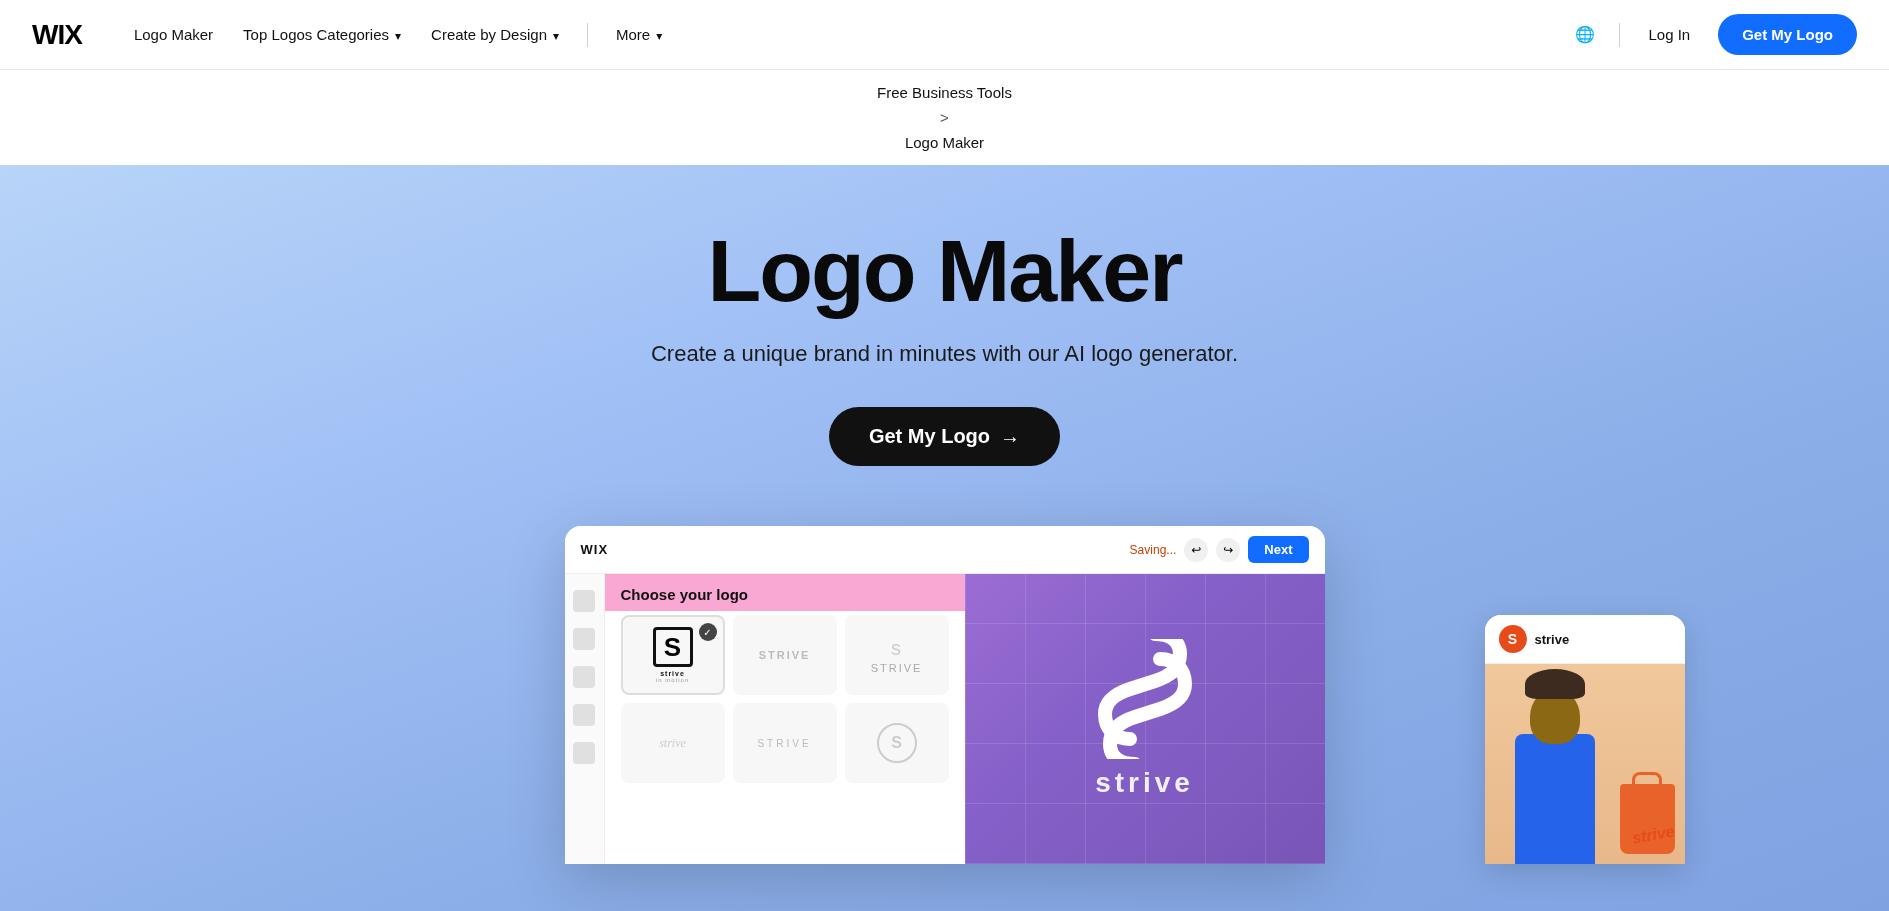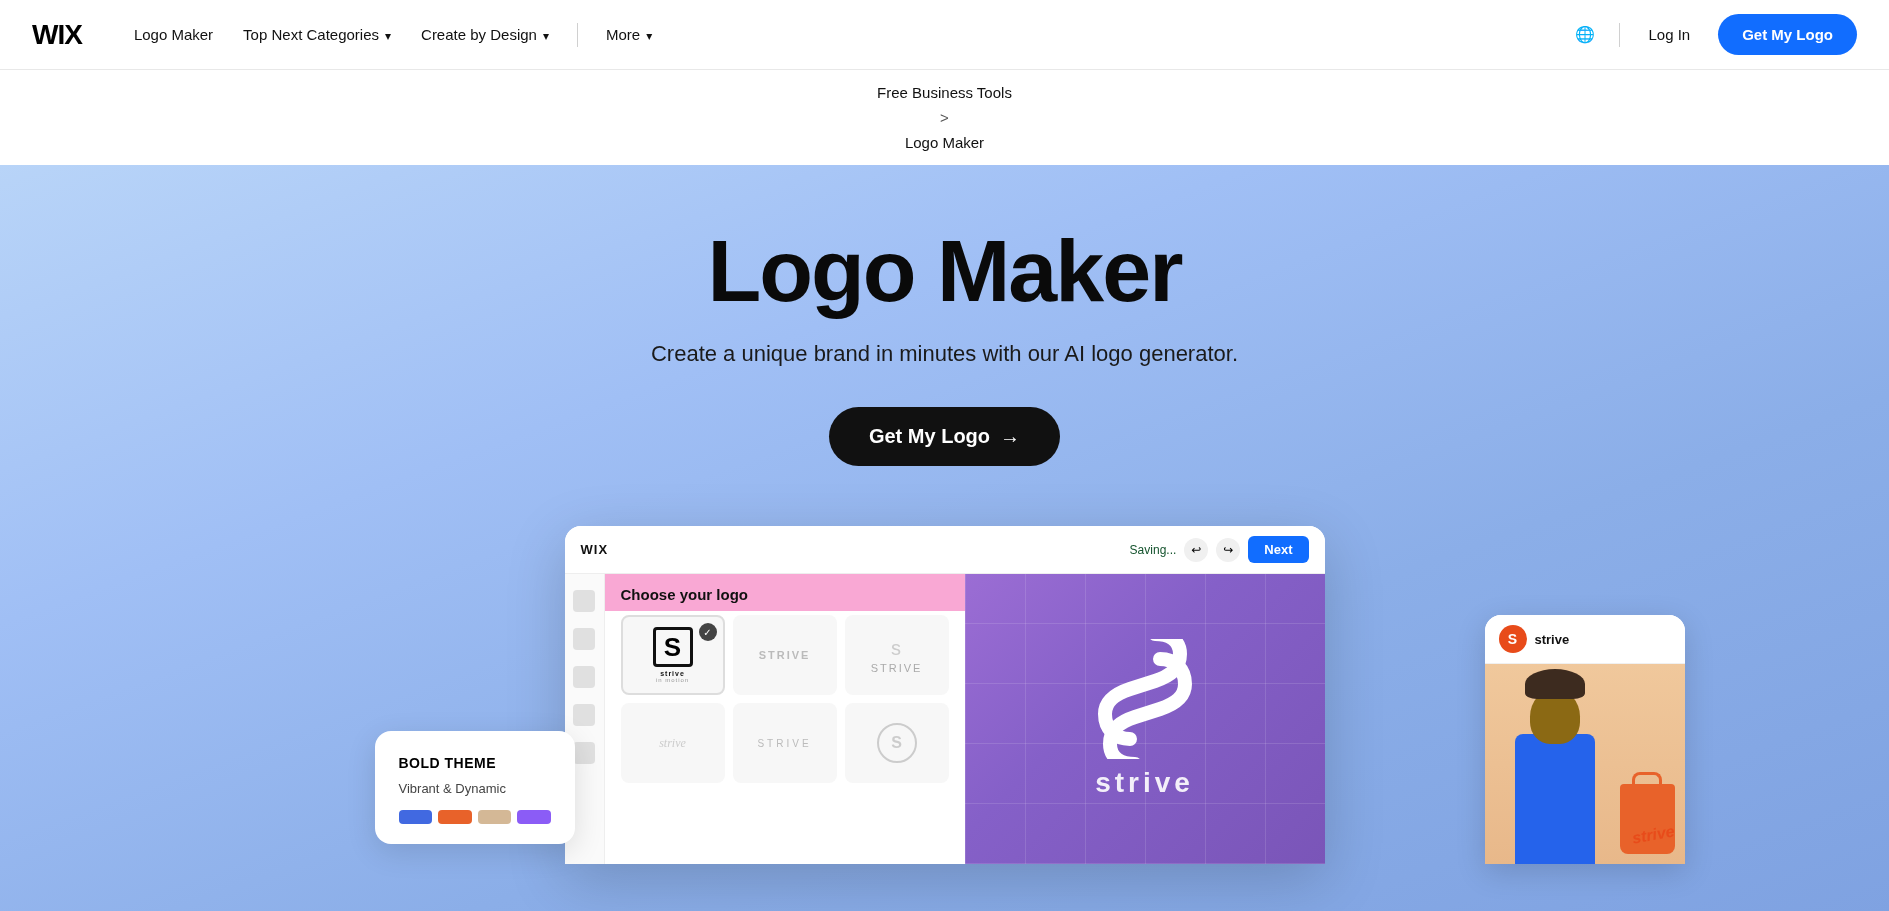--- a/index.html
+++ b/index.html
@@ -210,21 +210,21 @@
       letter-spacing: 1px;
       color: #111;
     }
     .app-header-right {
       display: flex;
       align-items: center;
       gap: 8px;
     }
     .app-saving-text {
       font-size: 12px;
-      color: #14532d;
+      color: #c2410c;
     }
     .app-icon-btn {
       width: 24px;
       height: 24px;
       border-radius: 50%;
       background: #f0f0f0;
       display: flex;
       align-items: center;
       justify-content: center;
       font-size: 12px;
@@ -464,21 +464,21 @@
 </head>
 <body>
 
 <nav>
   <div class="nav-logo">WIX</div>
   <div class="nav-links">
     <div class="nav-link">
       <span>Logo Maker</span>
     </div>
     <div class="nav-link">
-      <span>Top Next Categories</span>
+      <span>Top Logos Categories</span>
       <span class="chevron-down"></span>
     </div>
     <div class="nav-link">
       <span>Create by Design</span>
       <span class="chevron-down"></span>
     </div>
     <div class="nav-divider"></div>
     <div class="nav-link">
       <span>More</span>
       <span class="chevron-down"></span>
@@ -503,30 +503,20 @@
 <section class="hero">
   <h1 class="hero-title">Logo Maker</h1>
   <p class="hero-subtitle">Create a unique brand in minutes with our AI logo generator.</p>
   <button class="hero-cta">
     <span>Get My Logo</span>
     <span>→</span>
   </button>
 
   <div class="hero-mockups">
 
-    <div class="bold-theme-card">
-      <div class="bold-theme-title">BOLD THEME</div>
-      <div class="bold-theme-subtitle">Vibrant &amp; Dynamic</div>
-      <div class="bold-theme-colors">
-        <div class="color-swatch" style="background:#4169e1;"></div>
-        <div class="color-swatch" style="background:#e8622a;"></div>
-        <div class="color-swatch" style="background:#d4b896;"></div>
-        <div class="color-swatch" style="background:#8b5cf6;"></div>
-      </div>
-    </div>
 
     <div class="app-mockup">
       <div class="app-mockup-header">
         <span class="app-wix-label">WIX</span>
         <div class="app-header-right">
           <span class="app-saving-text">Saving...</span>
           <div class="app-icon-btn">
             <span>↩</span>
           </div>
           <div class="app-icon-btn">

